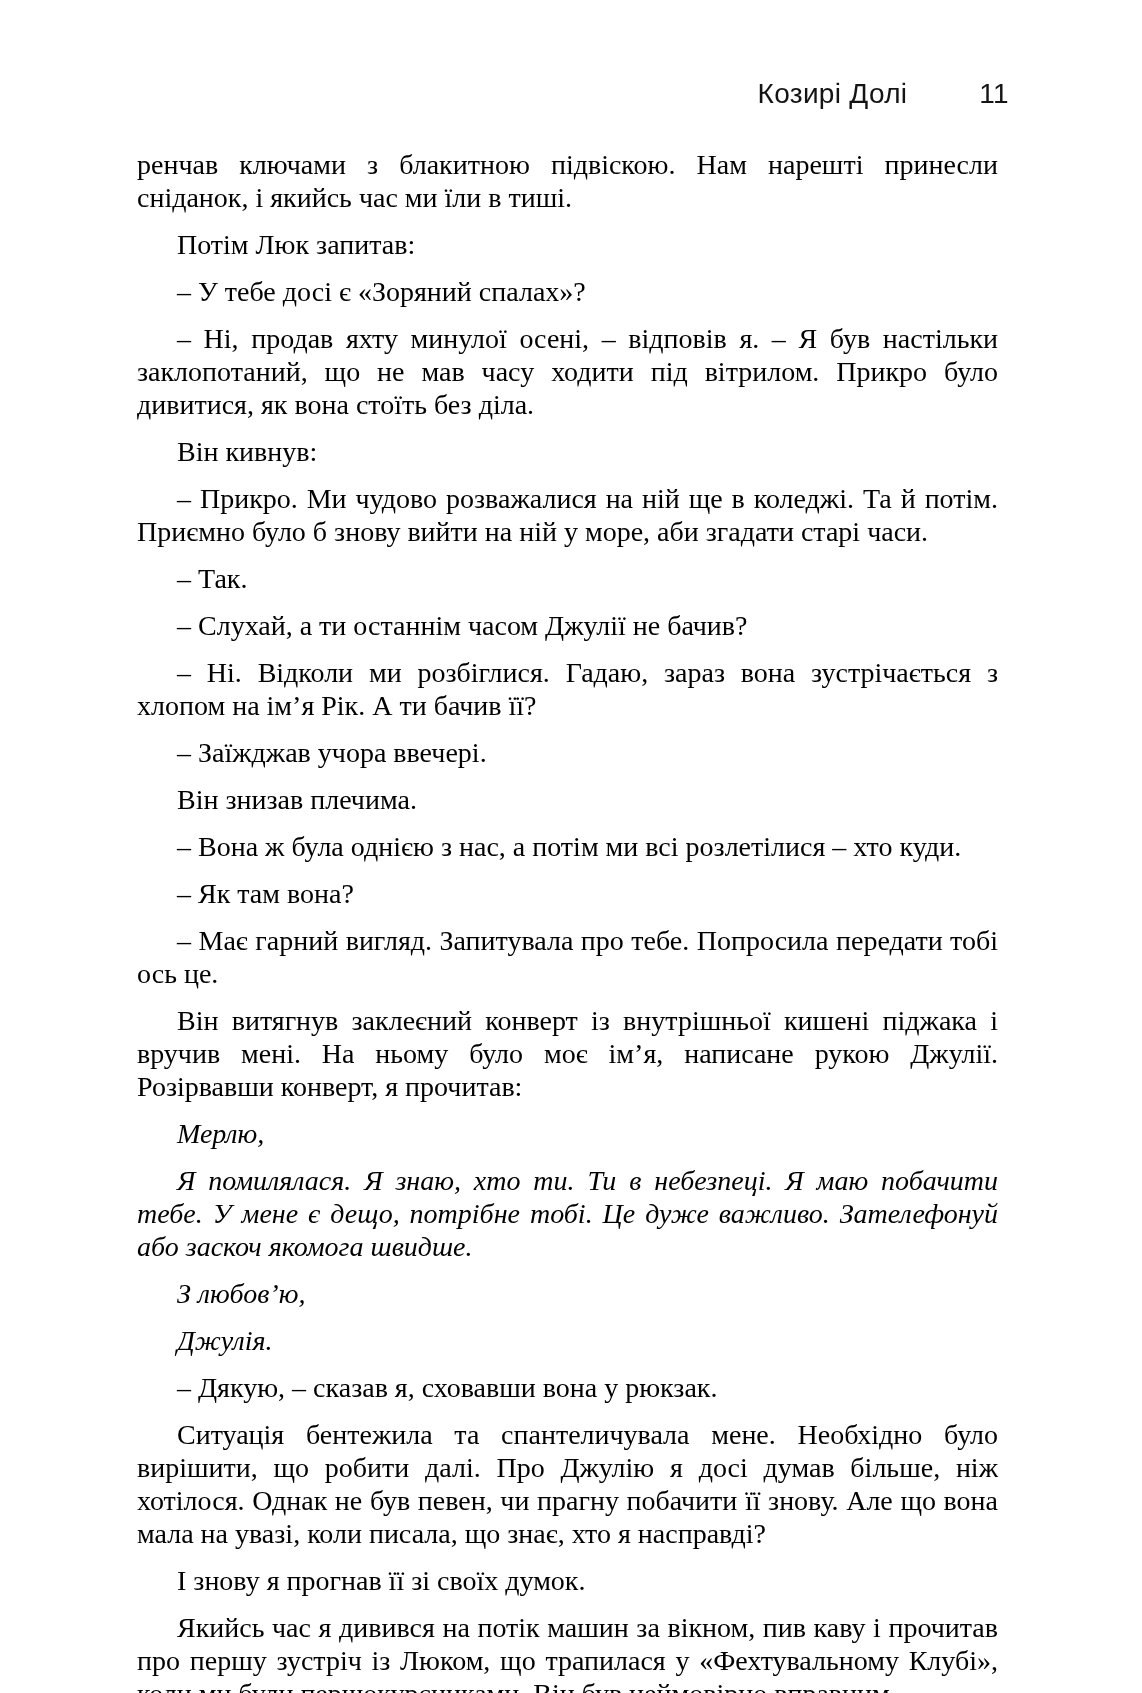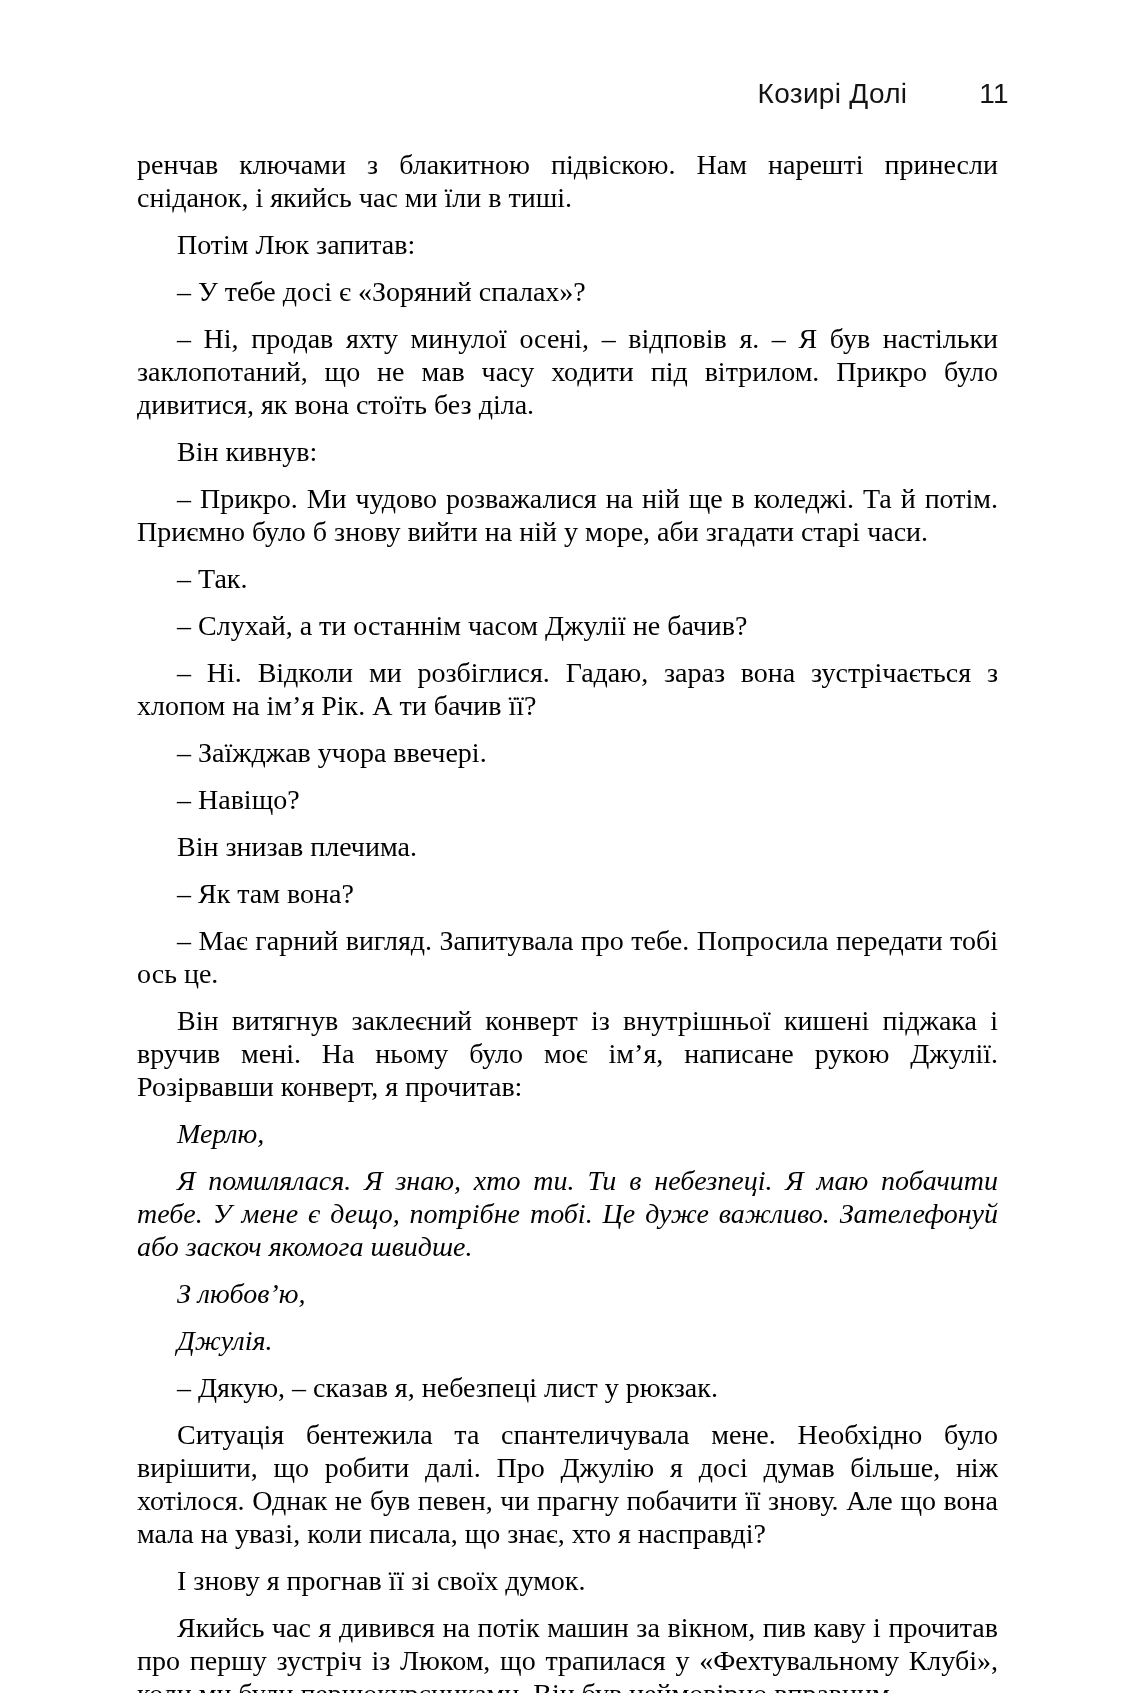--- a/index.html
+++ b/index.html
@@ -76,29 +76,29 @@
     <p class="first">ренчав ключами з блакитною підвіскою. Нам нарешті принесли сніданок, і якийсь час ми їли в тиші.</p>
     <p>Потім Люк запитав:</p>
     <p>– У тебе досі є «Зоряний спалах»?</p>
     <p>– Ні, продав яхту минулої осені, – відповів я. – Я був настільки заклопотаний, що не мав часу ходити під вітрилом. Прикро було дивитися, як вона стоїть без діла.</p>
     <p>Він кивнув:</p>
     <p>– Прикро. Ми чудово розважалися на ній ще в коледжі. Та й потім. Приємно було б знову вийти на ній у море, аби згадати старі часи.</p>
     <p>– Так.</p>
     <p>– Слухай, а ти останнім часом Джулії не бачив?</p>
     <p>– Ні. Відколи ми розбіглися. Гадаю, зараз вона зустрічається з хлопом на ім’я Рік. А ти бачив її?</p>
     <p>– Заїжджав учора ввечері.</p>
-    <p>– Навіщо?</p>
     <p>Він знизав плечима.</p>
+    <p>– Вона ж була однією з нас, а потім ми всі розлетілися – хто куди.</p>
     <p>– Як там вона?</p>
     <p>– Має гарний вигляд. Запитувала про тебе. Попросила передати тобі ось це.</p>
     <p>Він витягнув заклеєний конверт із внутрішньої кишені піджака і вручив мені. На ньому було моє ім’я, написане рукою Джулії. Розірвавши конверт, я прочитав:</p>
     <p class="letter letter-open">Мерлю,</p>
     <p class="letter">Я помилялася. Я знаю, хто ти. Ти в небезпеці. Я маю побачити тебе. У мене є дещо, потрібне тобі. Це дуже важливо. Зателефонуй або заскоч якомога швидше.</p>
     <p class="letter valediction">З любов’ю,</p>
     <p class="letter signature">Джулія.</p>
-    <p>– Дякую, – сказав я, небезпеці лист у рюкзак.</p>
+    <p>– Дякую, – сказав я, сховавши вона у рюкзак.</p>
     <p>Ситуація бентежила та спантеличувала мене. Необхідно було вирішити, що робити далі. Про Джулію я досі думав більше, ніж хотілося. Однак не був певен, чи прагну побачити її знову. Але що вона мала на увазі, коли писала, що знає, хто я насправді?</p>
     <p>І знову я прогнав її зі своїх думок.</p>
     <p>Якийсь час я дивився на потік машин за вікном, пив каву і прочитав про першу зустріч із Люком, що трапилася у «Фехтувальному Клубі», коли ми були першокурсниками. Він був неймовірно вправним.</p>
     <p>– Досі фехтуєш? – запитав я.</p>
   </div>
 
 </div>
 
 </body></html>

